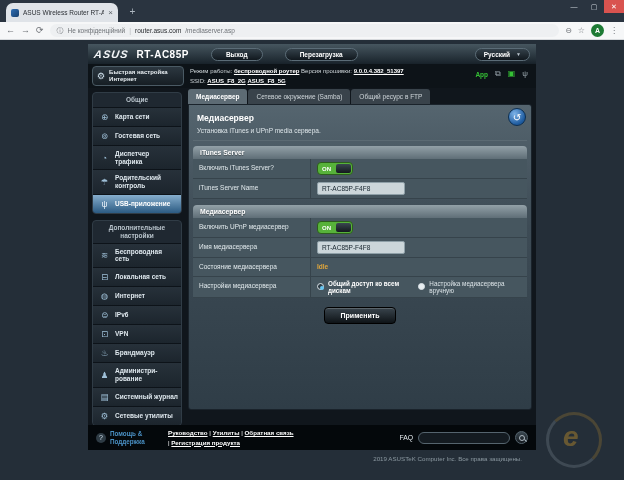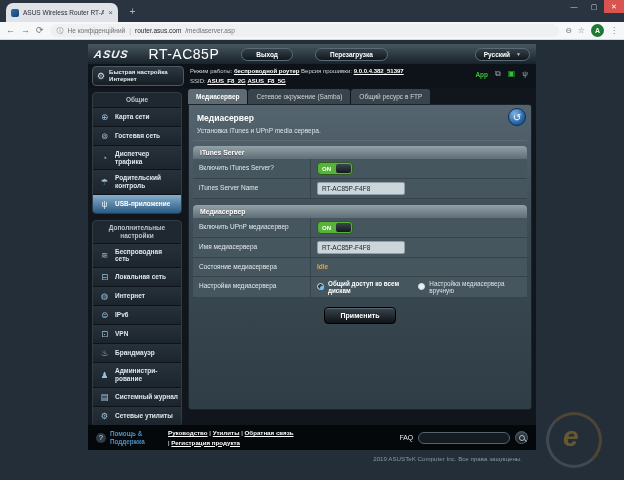--- a/index.html
+++ b/index.html
@@ -34,21 +34,21 @@
             font-weight:bold; text-align:center; line-height:13px; }
 
   
   .page { position:absolute; left:0; top:40px; width:624px; height:440px; background:#242e38; }
   .router { position:absolute; left:88px; top:4px; width:448px; height:406px; background:#10161c; }
 
   
   .r-header { position:absolute; left:0; top:0; width:448px; height:20px;
               background:linear-gradient(180deg,#46565f,#18222a); display:flex; align-items:center; padding:0 6px; }
   .brand { font-style:italic; font-weight:bold; font-size:11px; color:#f2f5f7; letter-spacing:1px; transform:skewX(-8deg); }
-  .model { font-weight:normal; font-size:14px; color:#fff; margin-left:20px; letter-spacing:.5px; }
+  .model { font-weight:bold; font-size:10px; color:#fff; margin-left:8px; letter-spacing:.5px; }
   .hbtn { height:13px; border-radius:8px; background:linear-gradient(180deg,#34414a,#11181e);
           border:1px solid #5b6c77; color:#fff; font-size:6.5px; font-weight:bold; padding:0 14px;
           line-height:11px; margin-left:22px; }
   .lang { margin-left:auto; height:13px; border-radius:8px; background:linear-gradient(180deg,#34414a,#11181e);
           border:1px solid #5b6c77; color:#fff; font-size:6.5px; font-weight:bold; padding:0 8px;
           line-height:11px; display:flex; align-items:center; gap:6px; }
   .lang .chev { font-size:5px; color:#b9c4cc; }
 
   
   .r-infobar { position:absolute; left:0; top:20px; width:448px; height:24px; background:#0d1318; }

